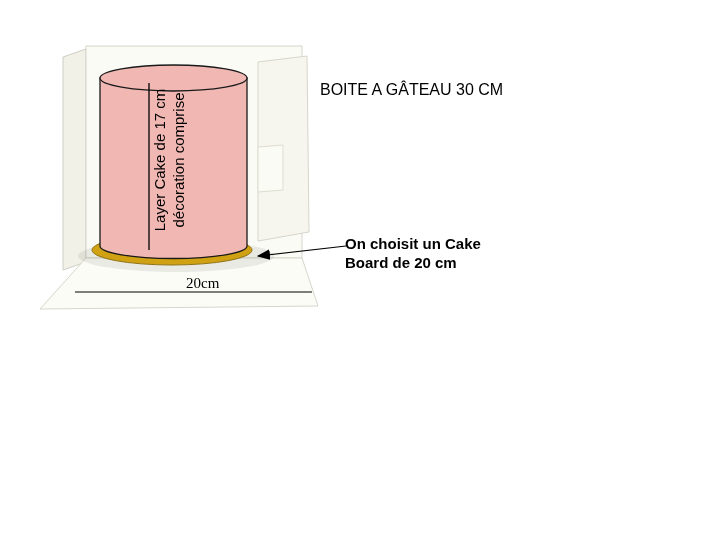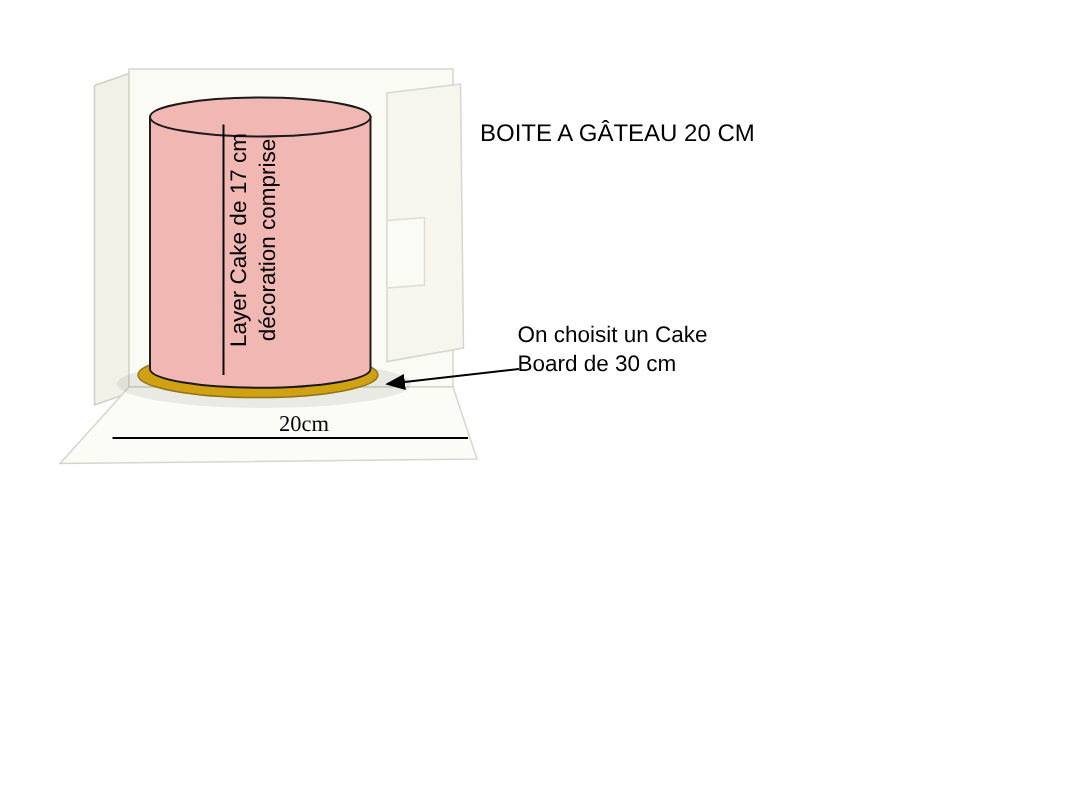--- a/index.html
+++ b/index.html
@@ -1,21 +1,21 @@
 <!DOCTYPE html>
 <html><head>
 <meta charset="utf-8">
 <style>
   html,body{margin:0;padding:0;background:#fff;}
   .slide{position:relative;width:720px;height:540px;background:#fff;overflow:hidden;
          font-family:"Liberation Sans",sans-serif;color:#000;}
   .slide svg{position:absolute;left:0;top:0;}
   .label{position:absolute;font-size:15px;line-height:19px;}
   .title{left:320px;top:80px;font-size:16px;}
-  .annotation{left:345px;top:214px;}
+  .annotation{left:345px;top:234px;font-weight:bold;}
   .measure{left:186px;top:274px;font-family:Liberation Serif, serif;}
   .cyl-label{position:absolute;left:75px;top:140px;width:190px;height:40px;
              transform:rotate(-90deg);text-align:center;font-size:15px;line-height:19px;}
 </style>
 </head>
 <body>
 
 <div class="slide">
 
   <svg width="720" height="540" viewBox="0 0 720 540">
@@ -34,25 +34,25 @@
     <ellipse cx="176" cy="256" rx="98" ry="16" fill="rgba(0,0,0,0.07)"></ellipse>
     <ellipse cx="172" cy="250" rx="80" ry="15" stroke="#8f7313" stroke-width="1" fill="#d0a112"></ellipse>
     <path d="M100,78 L100,246 A73.5,12.5 0 0 0 247,246 L247,78 Z" stroke="#1a1a1a" stroke-width="1.3" fill="#f1b8b3"></path>
     <ellipse cx="173.5" cy="78" rx="73.5" ry="13" stroke="#1a1a1a" stroke-width="1.3" fill="#f1b8b3"></ellipse>
     <line x1="149" y1="83" x2="149" y2="250" stroke="#000" stroke-width="1.3"></line>
 
     <line x1="75" y1="292" x2="312" y2="292" stroke="#000" stroke-width="1.2"></line>
     <line x1="346" y1="246" x2="258" y2="256" stroke="#000" stroke-width="1.2" marker-end="url(#arrowhead)"></line>
   </svg>
 
-  <div class="label title">BOITE A GÂTEAU 20 CM</div>
+  <div class="label title">BOITE A GÂTEAU 30 CM</div>
 
   <div class="label annotation">
     <div>On choisit un Cake</div>
-    <div>Board de 30 cm</div>
+    <div>Board de 20 cm</div>
   </div>
 
   <div class="label measure">20cm</div>
 
   <div class="cyl-label">
     <div>Layer Cake de 17 cm</div>
     <div>décoration comprise</div>
   </div>
 
 </div>

